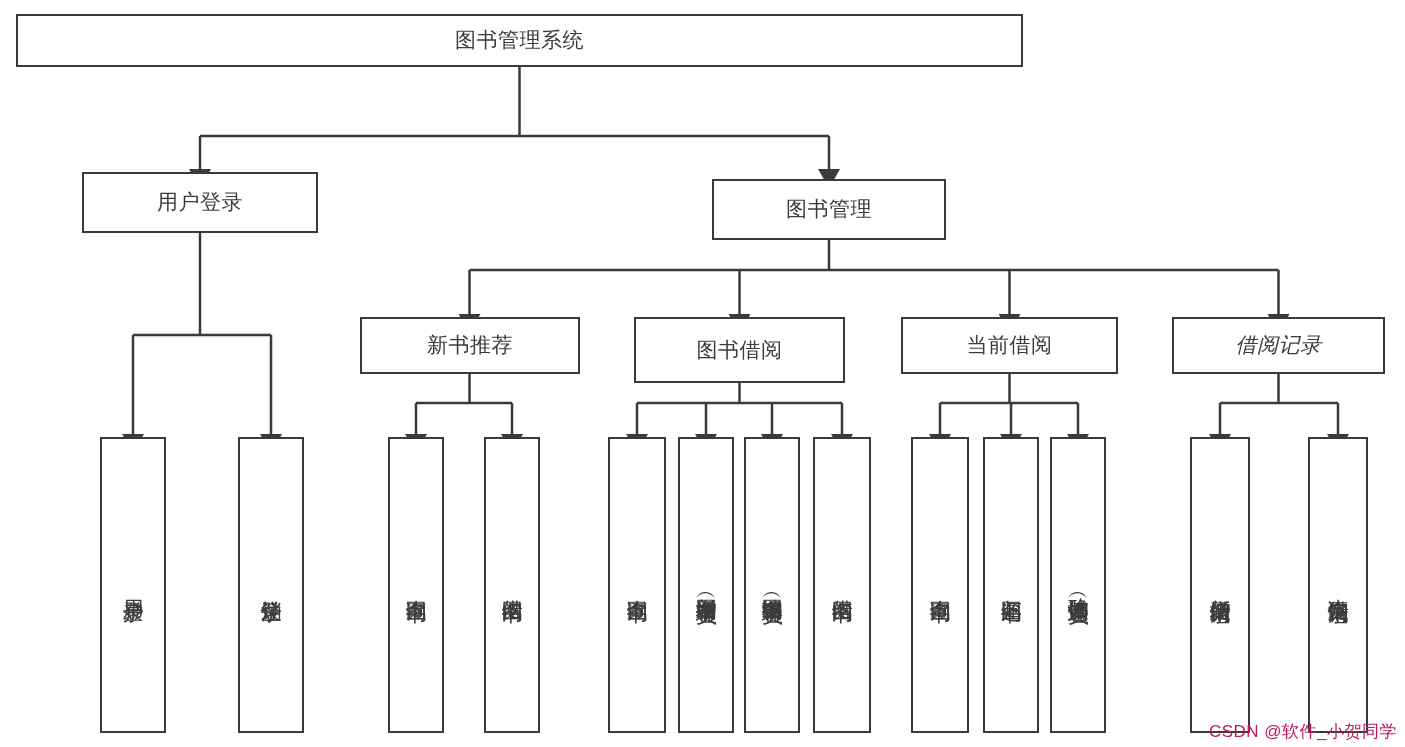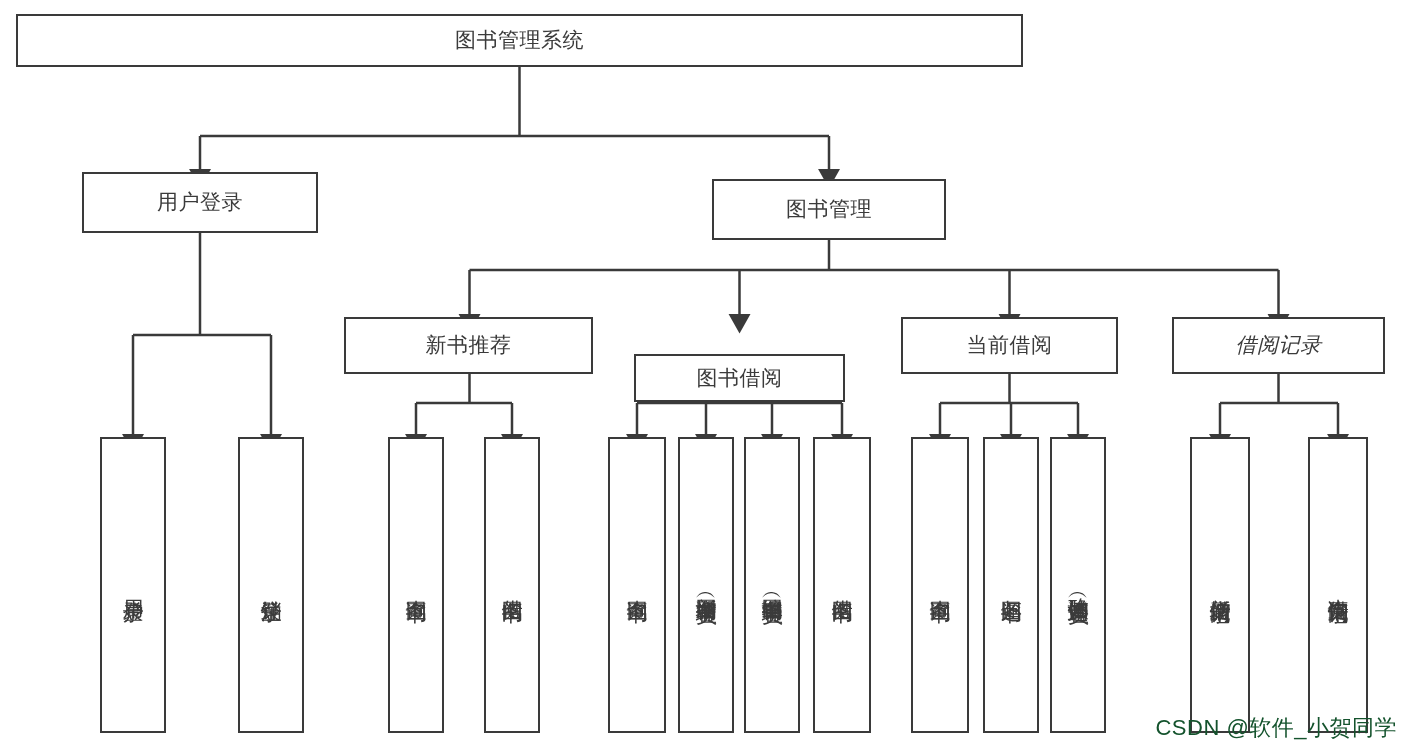--- a/index.html
+++ b/index.html
@@ -49,22 +49,22 @@
     letter-spacing: 1px;
     padding: 6px 0;
   }
   .node .label {
     display: block;
   }
   #watermark {
     position: absolute;
     right: 8px;
     bottom: 4px;
-    font-size: 22px;
-    color: #14532d;
+    font-size: 17px;
+    color: #be185d;
     letter-spacing: 0.5px;
     white-space: nowrap;
     pointer-events: none;
   }
 </style>
 </head>
 <body>
 
 <div id="canvas">
 
@@ -116,25 +116,25 @@
   </div>
 
   <div class="node horiz" style="left:82px;top:172px;width:236px;height:61px;">
     <span class="label">用户登录</span>
   </div>
 
   <div class="node horiz" style="left:712px;top:172px;width:234px;height:61px;margin-top:7px;">
     <span class="label">图书管理</span>
   </div>
 
-  <div class="node horiz" style="left:344px;top:317px;width:249px;height:57px;">
+  <div class="node horiz" style="left:360px;top:317px;width:220px;height:57px;">
     <span class="label">新书推荐</span>
   </div>
 
-  <div class="node horiz" style="left:634px;top:317px;width:211px;height:48px;margin-top:37px;">
+  <div class="node horiz" style="left:634px;top:317px;width:211px;height:66px;">
     <span class="label">图书借阅</span>
   </div>
 
   <div class="node horiz" style="left:901px;top:317px;width:217px;height:57px;">
     <span class="label">当前借阅</span>
   </div>
 
   <div class="node horiz" style="left:1172px;top:317px;width:213px;height:57px;font-style:italic;">
     <span class="label">借阅记录</span>
   </div>

